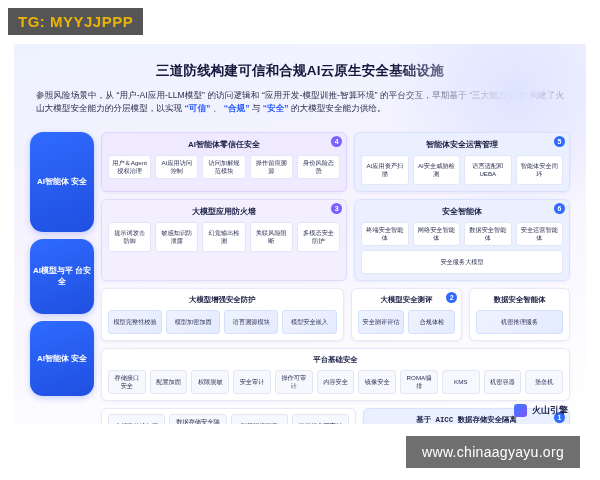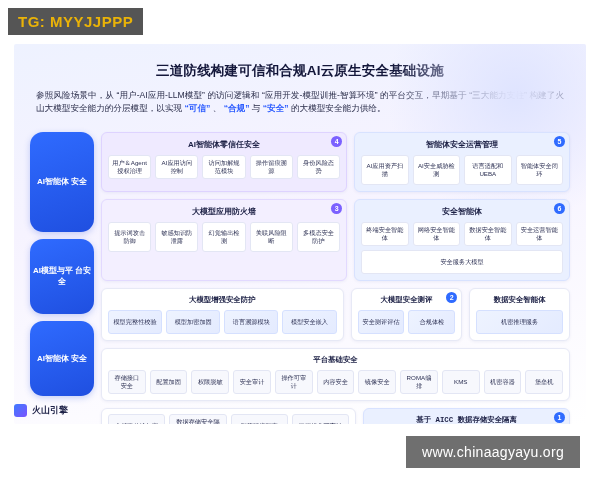--- a/index.html
+++ b/index.html
@@ -87,21 +87,21 @@
     display:flex;align-items:center;justify-content:center;
     min-height:16px;
   }
   .chip.tall{min-height:22px;}
   .chip.grad{
     background:linear-gradient(135deg,#eef3ff,#e4ebff);border-color:#d5e0ff;
   }
   .chip.ghost{background:#f7f8fd;}
   .foot{
     position:absolute;left:0;right:0;bottom:4px;height:20px;
-    display:flex;align-items:center;padding-right:18px;
+    display:flex;align-items:center;justify-content:flex-end;padding-right:18px;
     gap:5px;
   }
   .logo-dot{
     width:13px;height:13px;border-radius:3px;
     background:linear-gradient(135deg,#3f7bff,#7a53ff);
   }
   .logo-txt{font-size:9px;font-weight:bold;color:#1d2147;}
   .row-grow{flex:1;display:flex;gap:7px;}
 </style>
 </head>

